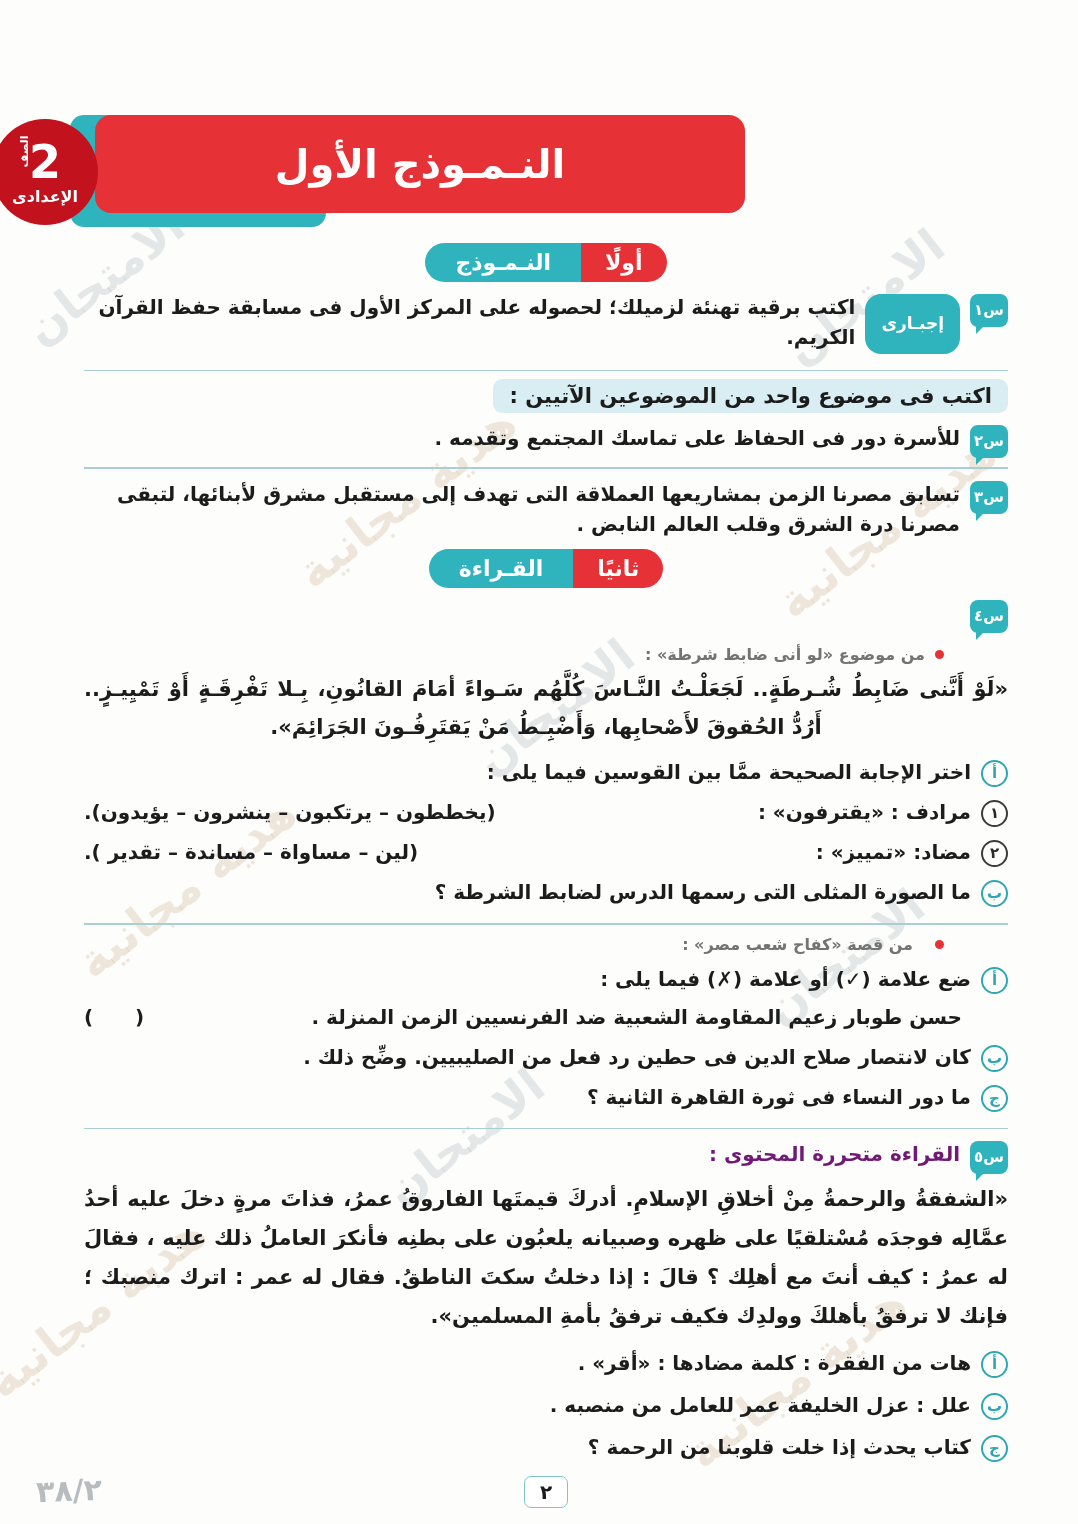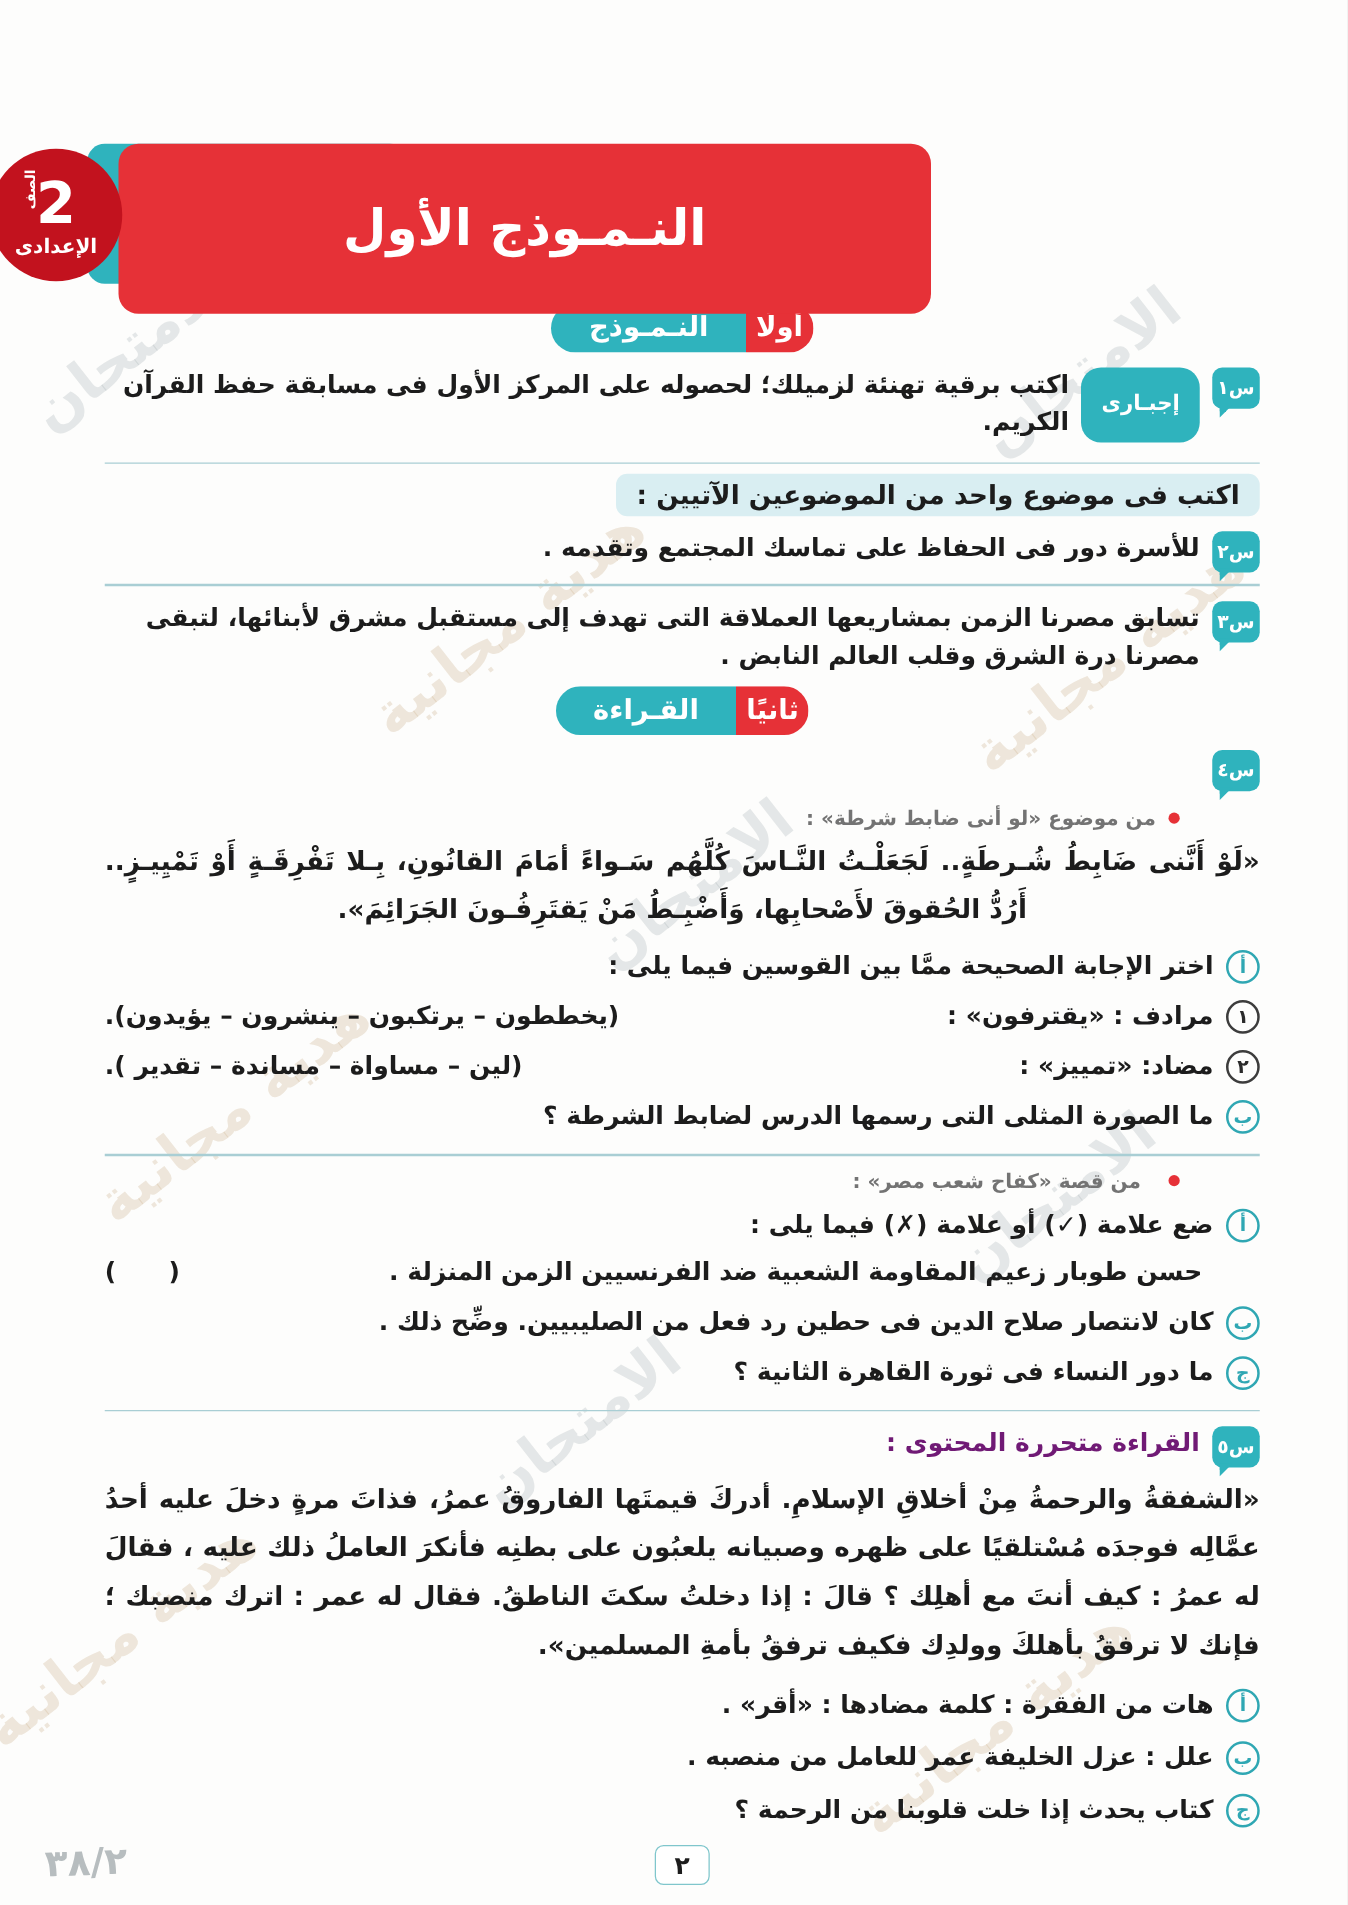--- a/index.html
+++ b/index.html
@@ -18,39 +18,39 @@
   .content { position:relative; z-index:1; }
   .header { position:relative; margin:115px 70px 0; height:112px; }
   .models-box {
     position:absolute; top:0; left:0; right:auto; width:256px; height:112px;
     background:#2fb3bd; border-radius:14px; color:#fff;
     display:flex; flex-direction:column; justify-content:center; gap:4px;
     padding:0 24px; text-align:right; font-size:29px; line-height:1.25;
   }
   .models-box { left:0; } 
   .title-banner {
-    position:absolute; top:0; right:263px; left:auto; width:650px; height:136px;
+    position:absolute; top:0; right:263px; left:auto; width:650px; height:98px;
     background:#e63137; border-radius:16px; color:#fff;
     display:flex; align-items:center; justify-content:center; font-size:40px;
   }
   .grade-circle {
     position:absolute; top:4px; right:910px; width:106px; height:106px;
     background:#c2121e; border-radius:50%; color:#fff; z-index:2;
     display:flex; flex-direction:column; align-items:center; justify-content:center;
   }
   .grade-top { position:relative; display:flex; align-items:center; }
   .grade-number { font-size:46px; line-height:1; }
   .grade-side { position:absolute; left:-20px; top:6px; font-size:11px; transform:rotate(-90deg); transform-origin:center; }
   .grade-bottom { font-size:16px; margin-top:2px; }
   
   .section-pill {
     display:flex; width:max-content; margin:16px auto 0; border-radius:24px; overflow:hidden;
     color:#fff; font-size:22px;
   }
-  .section-pill .seg-first  { background:#e63137; padding:7px 8px; }
+  .section-pill .seg-first  { background:#e63137; padding:7px 24px; }
   .section-pill .seg-second { background:#2fb3bd; padding:7px 30px; }
   
   .body-col { padding:0 70px 0 84px; }
   .q-row { display:flex; align-items:flex-start; gap:10px; margin-top:10px; font-size:20px; line-height:1.5; }
   .q-badge {
     position:relative; flex:none; width:38px; height:33px; margin-top:2px;
     background:#2fb3bd; color:#fff; border-radius:8px;
     display:flex; align-items:center; justify-content:center; font-size:15px;
   }
   .q-badge::after {

